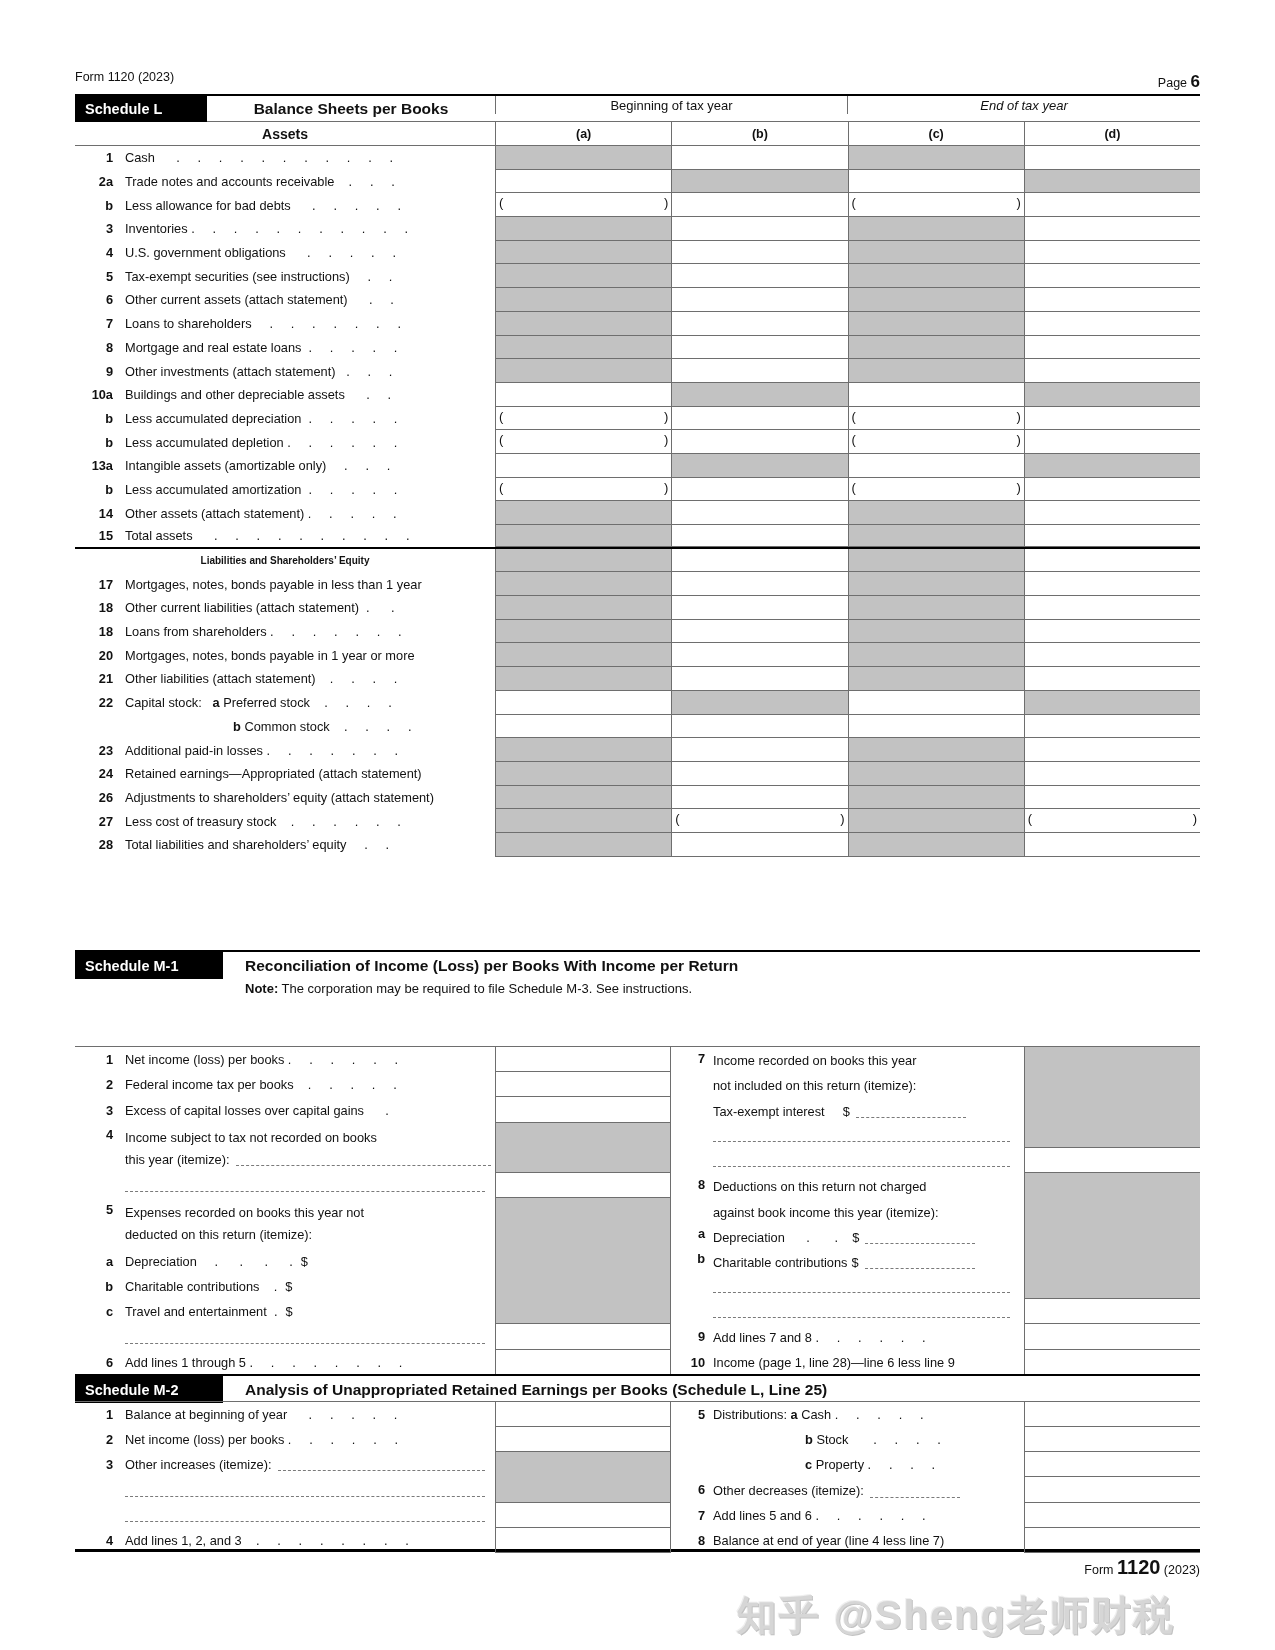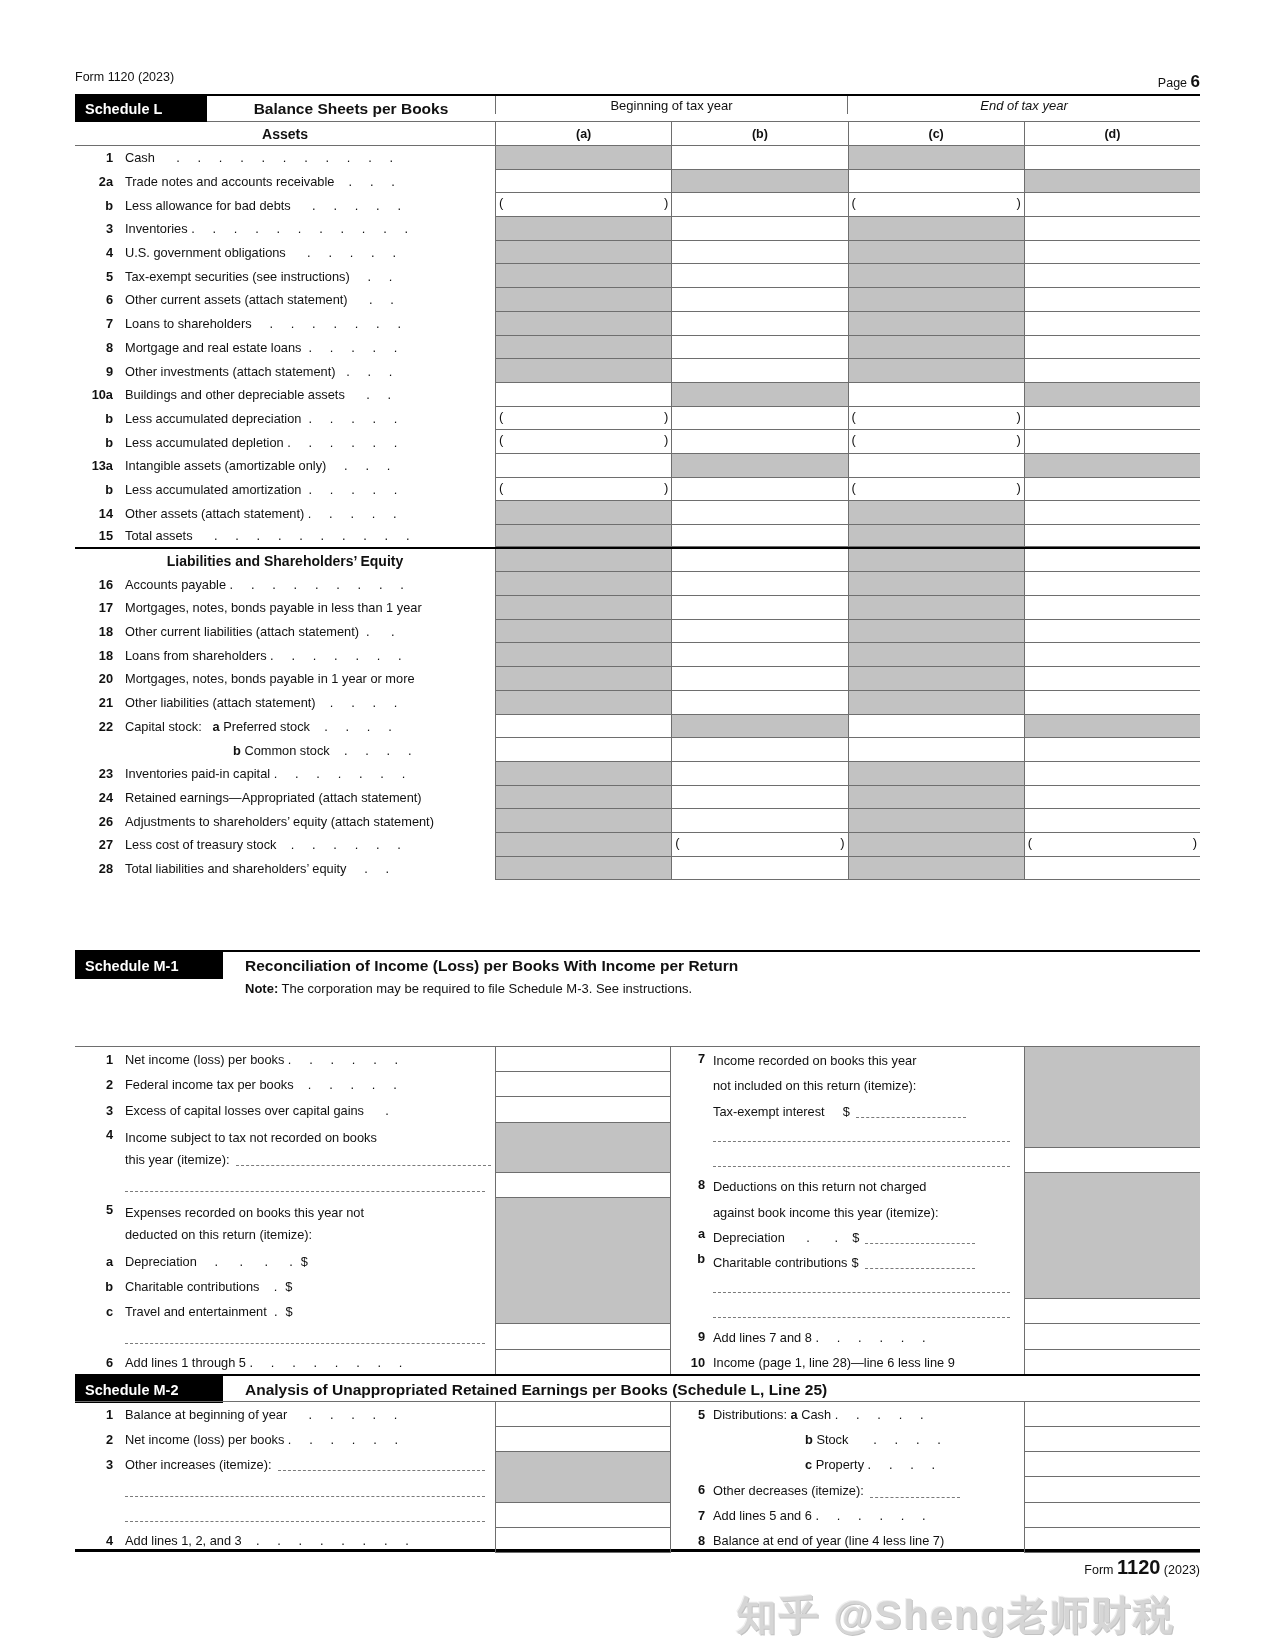--- a/index.html
+++ b/index.html
@@ -27,21 +27,21 @@
   .grp.g2 { left:772px; width:353px;font-style:italic; }
   .sl-h2 { position:relative; height:24px; border-bottom:1px solid #6e6e6e; }
   .assets-hd { position:absolute; left:0; top:0; width:420px; height:24px; display:flex; align-items:center;
                justify-content:center; font-weight:bold; font-size:14px; }
   .colhd { position:absolute; top:0; height:24px; display:flex; align-items:center; justify-content:center;
            font-weight:bold; font-size:12.5px; border-left:1px solid #6e6e6e; }
 
   .l-row { display:flex; height:23.7px; }
   .l-row.heavy { border-bottom:2.5px solid #000; }
   .l-label { width:420px; display:flex; align-items:center; overflow:hidden; }
-  .l-label.sec { justify-content:center; font-weight:bold; font-size:14px; }
+  .l-label.sec { justify-content:center; font-weight:bold; font-size:10px; }
   .l-num { width:50px; padding-right:12px; text-align:right; font-weight:bold; font-size:12.8px; flex:none; }
   .l-text { font-size:12.8px; white-space:pre; overflow:hidden; }
   .l-cell { width:176.25px; flex:none; border-left:1px solid #6e6e6e; border-bottom:1px solid #6e6e6e;
             position:relative; }
   .l-cell.g { background:#c2c2c2; }
   .l-cell.p span { position:absolute; top:2px; font-size:13px; }
   .l-cell.p span:first-child { left:3px; }
   .l-cell.p span:last-child { right:3px; }
 
   
@@ -301,30 +301,20 @@
         </div>
         <div class="l-row">
           <div class="l-label sec">Liabilities and Shareholders’ Equity</div>
           <div class="l-cell g"></div>
           <div class="l-cell w"></div>
           <div class="l-cell g"></div>
           <div class="l-cell w"></div>
         </div>
         <div class="l-row">
           <div class="l-label">
-            <span class="l-num">16</span>
-            <span class="l-text"><span>Accounts payable .     .     .     .     .     .     .     .     .</span></span>
-          </div>
-          <div class="l-cell g"></div>
-          <div class="l-cell w"></div>
-          <div class="l-cell g"></div>
-          <div class="l-cell w"></div>
-        </div>
-        <div class="l-row">
-          <div class="l-label">
             <span class="l-num">17</span>
             <span class="l-text"><span>Mortgages, notes, bonds payable in less than 1 year</span></span>
           </div>
           <div class="l-cell g"></div>
           <div class="l-cell w"></div>
           <div class="l-cell g"></div>
           <div class="l-cell w"></div>
         </div>
         <div class="l-row">
           <div class="l-label">
@@ -382,21 +372,21 @@
             <span class="l-text" style="padding-left: 108px;"><span class="b">b</span><span> Common stock    .     .     .     .</span></span>
           </div>
           <div class="l-cell w"></div>
           <div class="l-cell w"></div>
           <div class="l-cell w"></div>
           <div class="l-cell w"></div>
         </div>
         <div class="l-row">
           <div class="l-label">
             <span class="l-num">23</span>
-            <span class="l-text"><span>Inventories paid-in capital .     .     .     .     .     .     .</span></span>
+            <span class="l-text"><span>Additional paid-in losses .     .     .     .     .     .     .</span></span>
           </div>
           <div class="l-cell g"></div>
           <div class="l-cell w"></div>
           <div class="l-cell g"></div>
           <div class="l-cell w"></div>
         </div>
         <div class="l-row">
           <div class="l-label">
             <span class="l-num">24</span>
             <span class="l-text"><span>Retained earnings—Appropriated (attach statement)</span></span>

